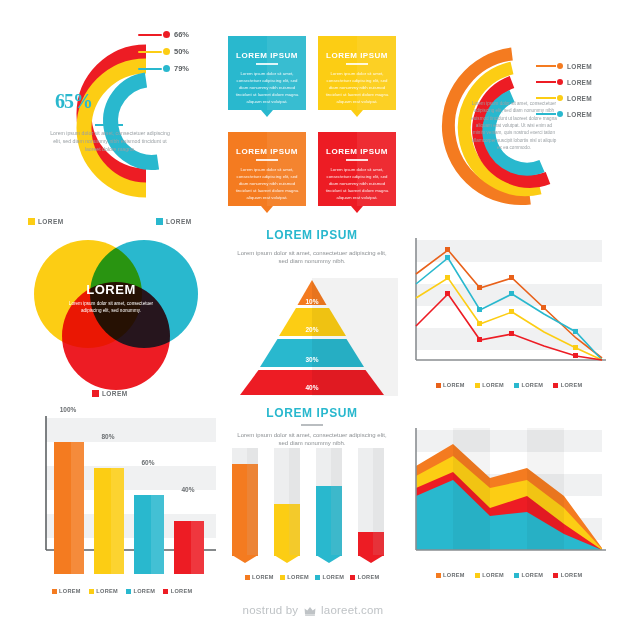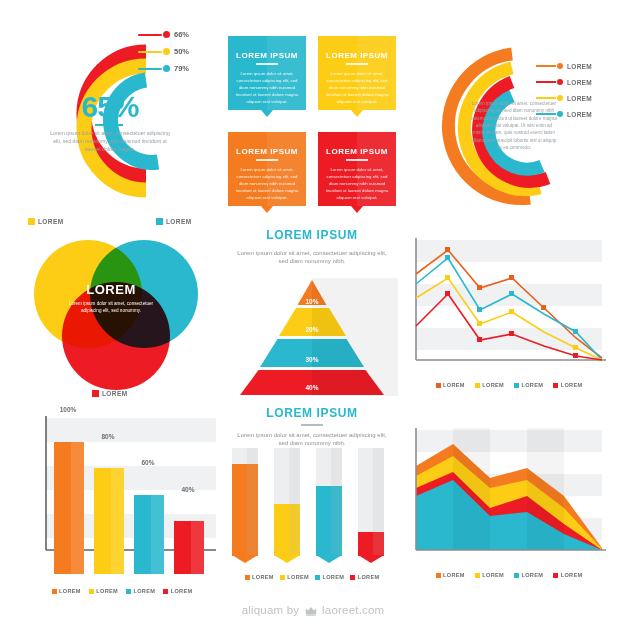--- a/index.html
+++ b/index.html
@@ -19,22 +19,22 @@
 
   
   #radial-left{left:6px;top:14px;width:200px;height:196px;}
   .arc-wrap{position:absolute;left:0;top:0;width:200px;height:196px;}
   .legend-v{position:absolute;right:-2px;top:12px;width:70px;text-align:right;}
   .legend-v .row{display:flex;align-items:center;height:17px;}
   .legend-v .bar{height:2px;width:24px;border-radius:1px;}
   .legend-v .dot{width:7px;height:7px;border-radius:50%;margin:0 4px 0 1px;}
   .legend-v .val{font-size:7.5px;color:#5b5f62;font-weight:bold;}
   .center-num{
-    position:absolute;left:55px;top:90px;width:110px;text-align:center;
-    font-size:30px;font-weight:bold;color:#29B8CE;letter-spacing:-1px;
+    position:absolute;left:55px;top:90px;width:110px;
+    font-size:20px;font-weight:bold;color:#29B8CE;letter-spacing:-1px;font-family:Liberation Serif, serif;
   }
   .center-rule{position:absolute;left:95px;top:124px;width:28px;height:2px;background:#29B8CE;}
   .center-copy{
     position:absolute;left:48px;top:129px;width:124px;text-align:center;
     font-size:5.2px;color:#9aa0a4;line-height:1.55;
   }
 
   
   #cards{left:228px;top:36px;width:168px;height:180px;}
   .card{
@@ -430,21 +430,21 @@
           <span>LOREM</span>
         </span>
       <span class="it">
           <i style="background:#ED1C24"></i>
           <span>LOREM</span>
         </span>
     </div>
   </div>
 
   <div id="footer">
-    <span>aliquam by</span>
+    <span>nostrud by</span>
     <span class="crown">
       <svg width="12" height="10" viewBox="0 0 12 10">
         <path d="M1 8 L0.6 2.6 L3.3 4.6 L6 1 L8.7 4.6 L11.4 2.6 L11 8 Z" fill="#bfc3c6"></path>
         <rect x="1.1" y="8.4" width="9.8" height="1.3" fill="#bfc3c6"></rect>
       </svg>
     </span>
     <span>laoreet.com</span>
   </div>
 
 </div>

